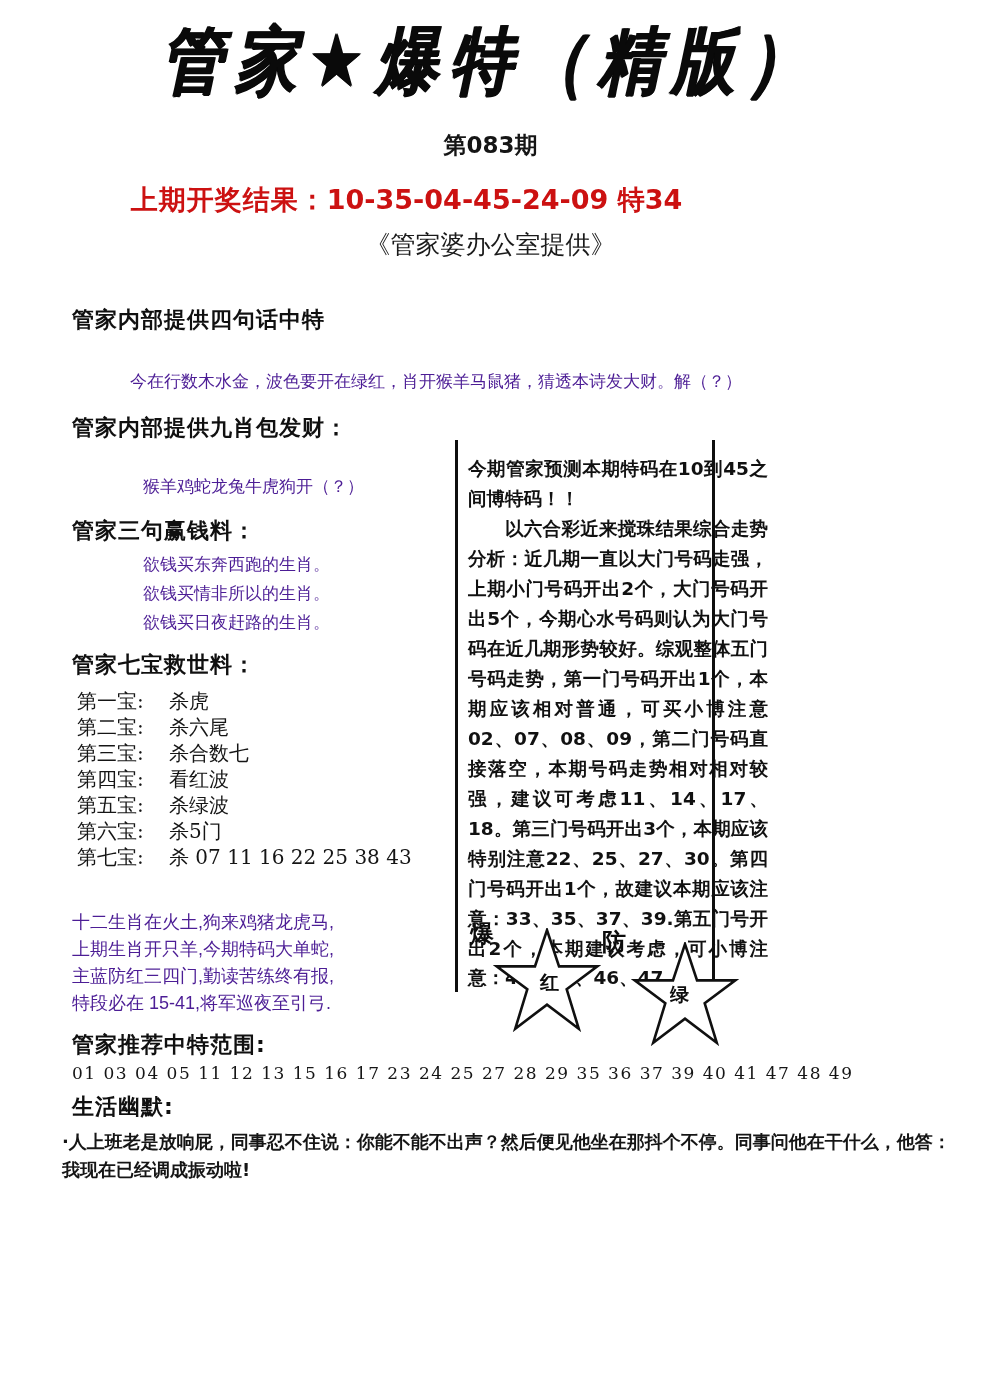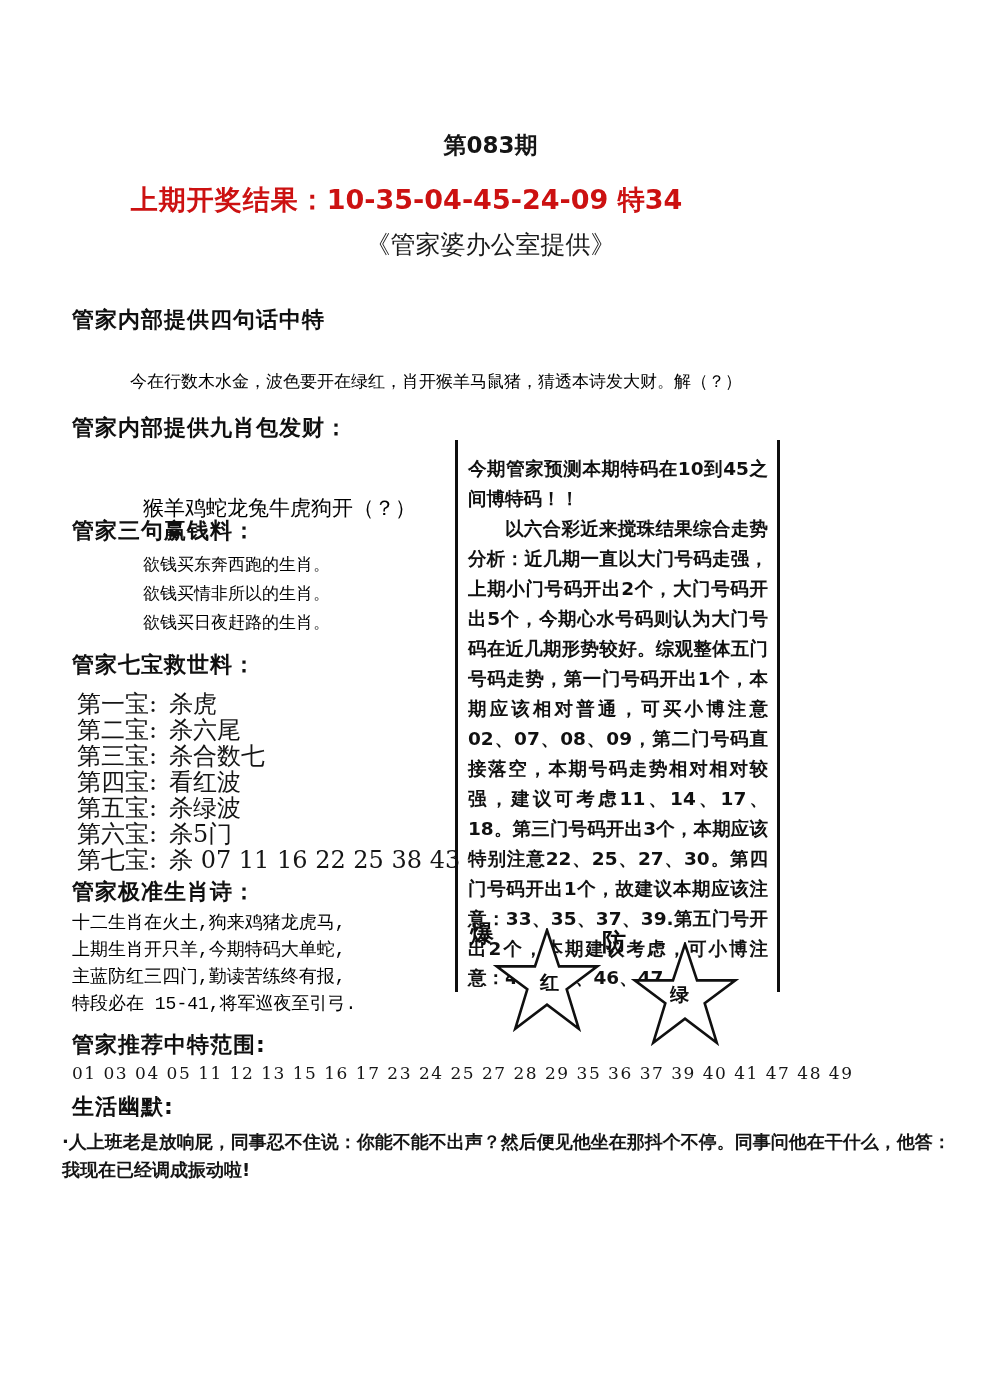--- a/index.html
+++ b/index.html
@@ -84,45 +84,45 @@
   .sec-head {
     position: absolute;
     font-family: "DejaVu Sans", "Liberation Sans", sans-serif;
     font-weight: 700;
     font-size: 22px;
     letter-spacing: 1px;
     color: #101010;
   }
   .body-line {
     position: absolute;
-    font-family: Liberation Mono, monospace;
+    font-family: Liberation Sans, sans-serif;
     font-size: 18px;
-    color: #000000;
+    color: #4c1d95;
     white-space: nowrap;
   }
 
   
   #h-four-lines { left: 72px; top: 305px; }
   #p-four-lines { left: 130px; top: 370px; font-size: 17px; }
 
   #h-nine-zodiac { left: 72px; top: 413px; }
-  #p-nine-zodiac { left: 143px; top: 494px; font-size: 21px; }
+  #p-nine-zodiac { left: 143px; top: 475px; font-size: 17px; }
 
   #h-three-lines { left: 72px; top: 516px; }
   .three-line { left: 143px; font-size: 17px; }
   #tl0 { top: 553px; }
   #tl1 { top: 582px; }
   #tl2 { top: 611px; }
 
   #h-seven { left: 72px; top: 650px; }
   .treasure-row {
     position: absolute;
     left: 77px;
     font-family: "DejaVu Serif", "Liberation Serif", serif;
-    font-size: 24px;
+    font-size: 20px;
     white-space: nowrap;
   }
   .treasure-row .lbl { display: inline-block; min-width: 92px; }
   .treasure-row .val { display: inline-block; }
   #tr0 { top: 688px; }
   #tr1 { top: 714px; }
   #tr2 { top: 740px; }
   #tr3 { top: 766px; }
   #tr4 { top: 792px; }
   #tr5 { top: 818px; }
@@ -157,21 +157,21 @@
     font-weight: 600;
     line-height: 1.55;
     color: #151515;
   }
 
   
   .panel {
     position: absolute;
     left: 455px;
     top: 440px;
-    width: 325px;
+    width: 260px;
     height: 552px;
     border-left: 3px solid #0e0e0e;
     border-right: 3px solid #0e0e0e;
     box-sizing: border-box;
   }
   .panel-text {
     position: absolute;
     left: 10px;
     top: 14px;
     width: 300px;
@@ -216,20 +216,23 @@
   #star1-inner{ left: 78px; top: 50px; }
   #star2-wrap { left: 148px; top: 22px; }
   #star2-cap  { left: 140px; top: 6px; }
   #star2-inner{ left: 208px; top: 62px; }
 </style>
 </head>
 <body>
 
 <div class="page">
 
+  <div class="masthead">
+    <div class="masthead-title">管家★爆特（精版）</div>
+  </div>
 
   <div class="issue">第083期</div>
 
   <div class="last-result">
     <span>上期开奖结果：</span><span class="nums">10-35-04-45-24-09  特34</span>
   </div>
 
   <div class="provider">《管家婆办公室提供》</div>
 
   <div class="sec-head" id="h-four-lines">管家内部提供四句话中特</div>
@@ -259,21 +262,20 @@
   <div class="treasure-row" id="tr4">
     <span class="lbl">第五宝:</span><span class="val">杀绿波</span>
   </div>
   <div class="treasure-row" id="tr5">
     <span class="lbl">第六宝:</span><span class="val">杀5门</span>
   </div>
   <div class="treasure-row" id="tr6">
     <span class="lbl">第七宝:</span><span class="val">杀 07 11 16 22 25 38 43</span>
   </div>
 
-  <div class="sec-head" id="h-poem">管家极准生肖诗：</div>
   <div class="body-line poem-line" id="pl0">十二生肖在火土,狗来鸡猪龙虎马,</div>
   <div class="body-line poem-line" id="pl1">上期生肖开只羊,今期特码大单蛇,</div>
   <div class="body-line poem-line" id="pl2">主蓝防红三四门,勤读苦练终有报,</div>
   <div class="body-line poem-line" id="pl3">特段必在 15-41,将军巡夜至引弓.</div>
 
   <div class="sec-head" id="h-range">管家推荐中特范围:</div>
   <div id="range-nums">01 03 04 05 11 12 13 15 16 17 23 24 25 27 28 29 35 36 37 39 40 41 47 48 49</div>
 
   <div class="sec-head" id="h-humor">生活幽默:</div>
   <div id="humor-body">·人上班老是放响屁，同事忍不住说：你能不能不出声？然后便见他坐在那抖个不停。同事问他在干什么，他答：我现在已经调成振动啦!</div>

